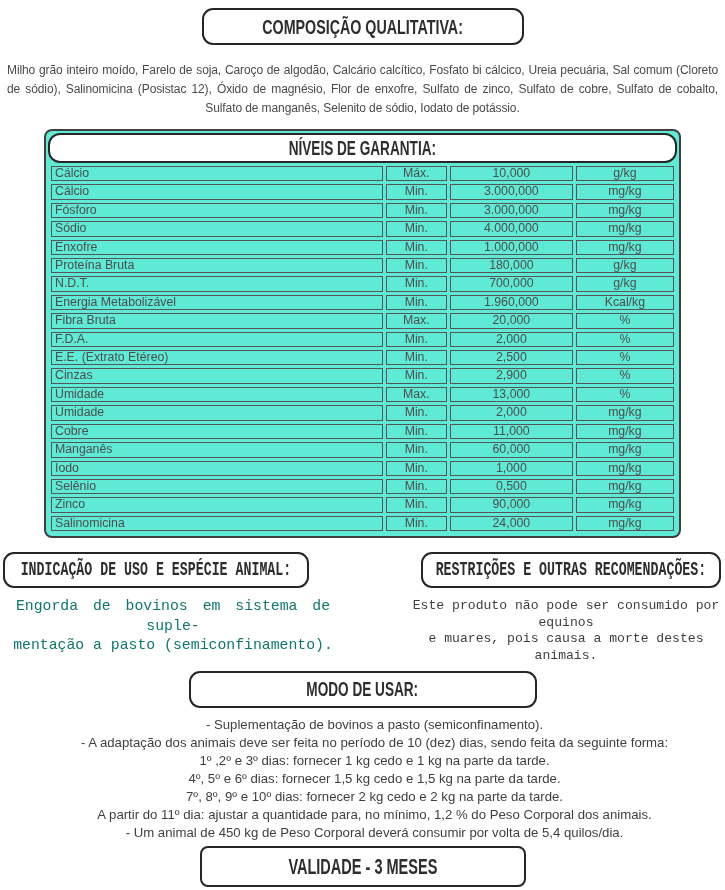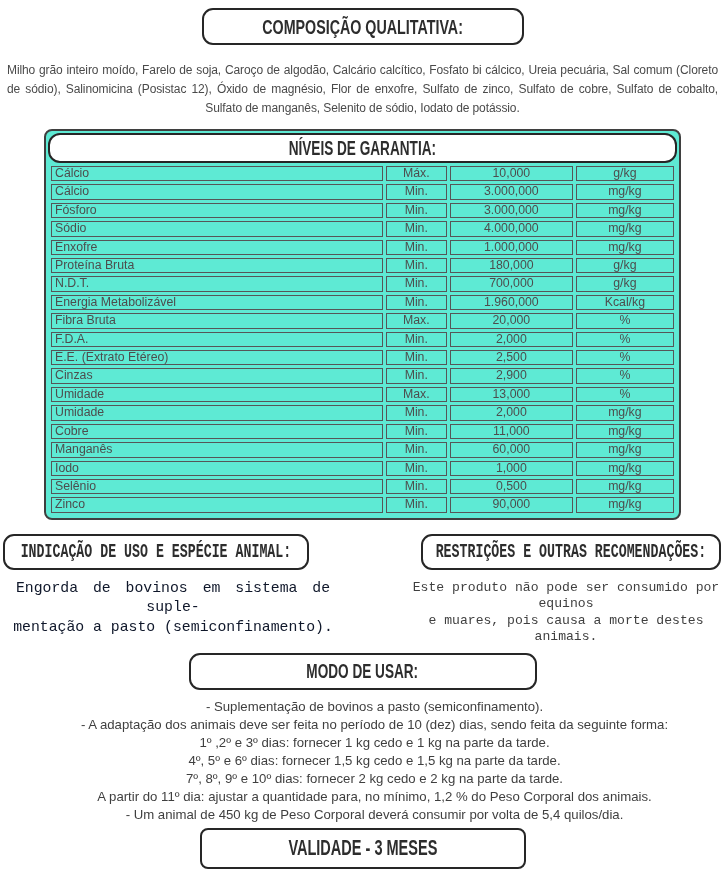--- a/index.html
+++ b/index.html
@@ -74,21 +74,21 @@
   }
   .col-left  { width: 340px; }
   .col-right { width: 310px; }
   .box-indicacao  { width: 306px; height: 36px; }
   .box-indicacao .cond  { font-size: 19.5px; }
   .box-restricoes { width: 300px; height: 36px; margin-left: auto; }
   .box-restricoes .cond { font-size: 19.5px; }
   .indicacao-text {
     margin-top: 9px;
     font-size: 14.8px; line-height: 19.5px;
-    color: #0f172a; text-align: center;
+    color: #0f766e; text-align: center;
   }
   .indicacao-text .wide { word-spacing: 6px; }
   .restricoes-text {
     margin-top: 10px;
     font-size: 13.1px; line-height: 16.5px;
     color: #3f3f3f; text-align: center;
     white-space: pre-line;
   }
 
   
@@ -234,20 +234,26 @@
           <tr>
             <td class="name">Selênio</td>
             <td>Min.</td>
             <td>0,500</td>
             <td>mg/kg</td>
           </tr>
           <tr>
             <td class="name">Zinco</td>
             <td>Min.</td>
             <td>90,000</td>
+            <td>mg/kg</td>
+          </tr>
+          <tr>
+            <td class="name">Salinomicina</td>
+            <td>Min.</td>
+            <td>24,000</td>
             <td>mg/kg</td>
           </tr>
         </tbody>
     </table>
   </div>
 
   <div class="two-col">
     <div class="col-left">
       <div class="hbox box-indicacao">
         <span class="cond">INDICAÇÃO DE USO E ESPÉCIE ANIMAL:</span>

